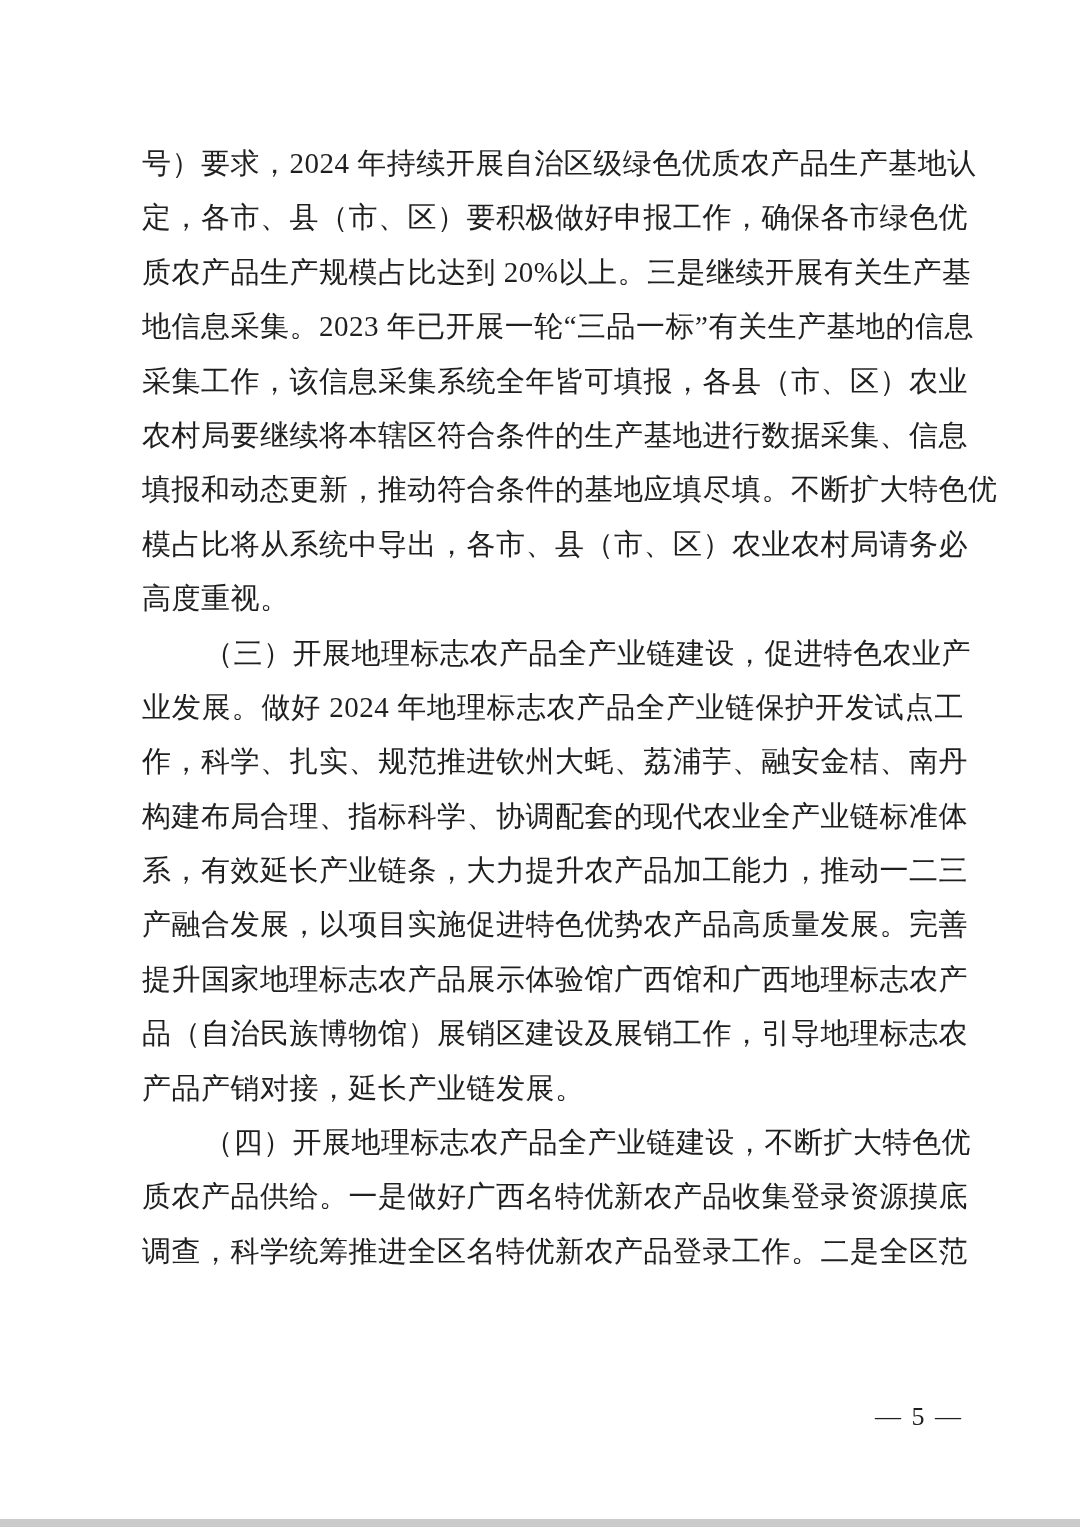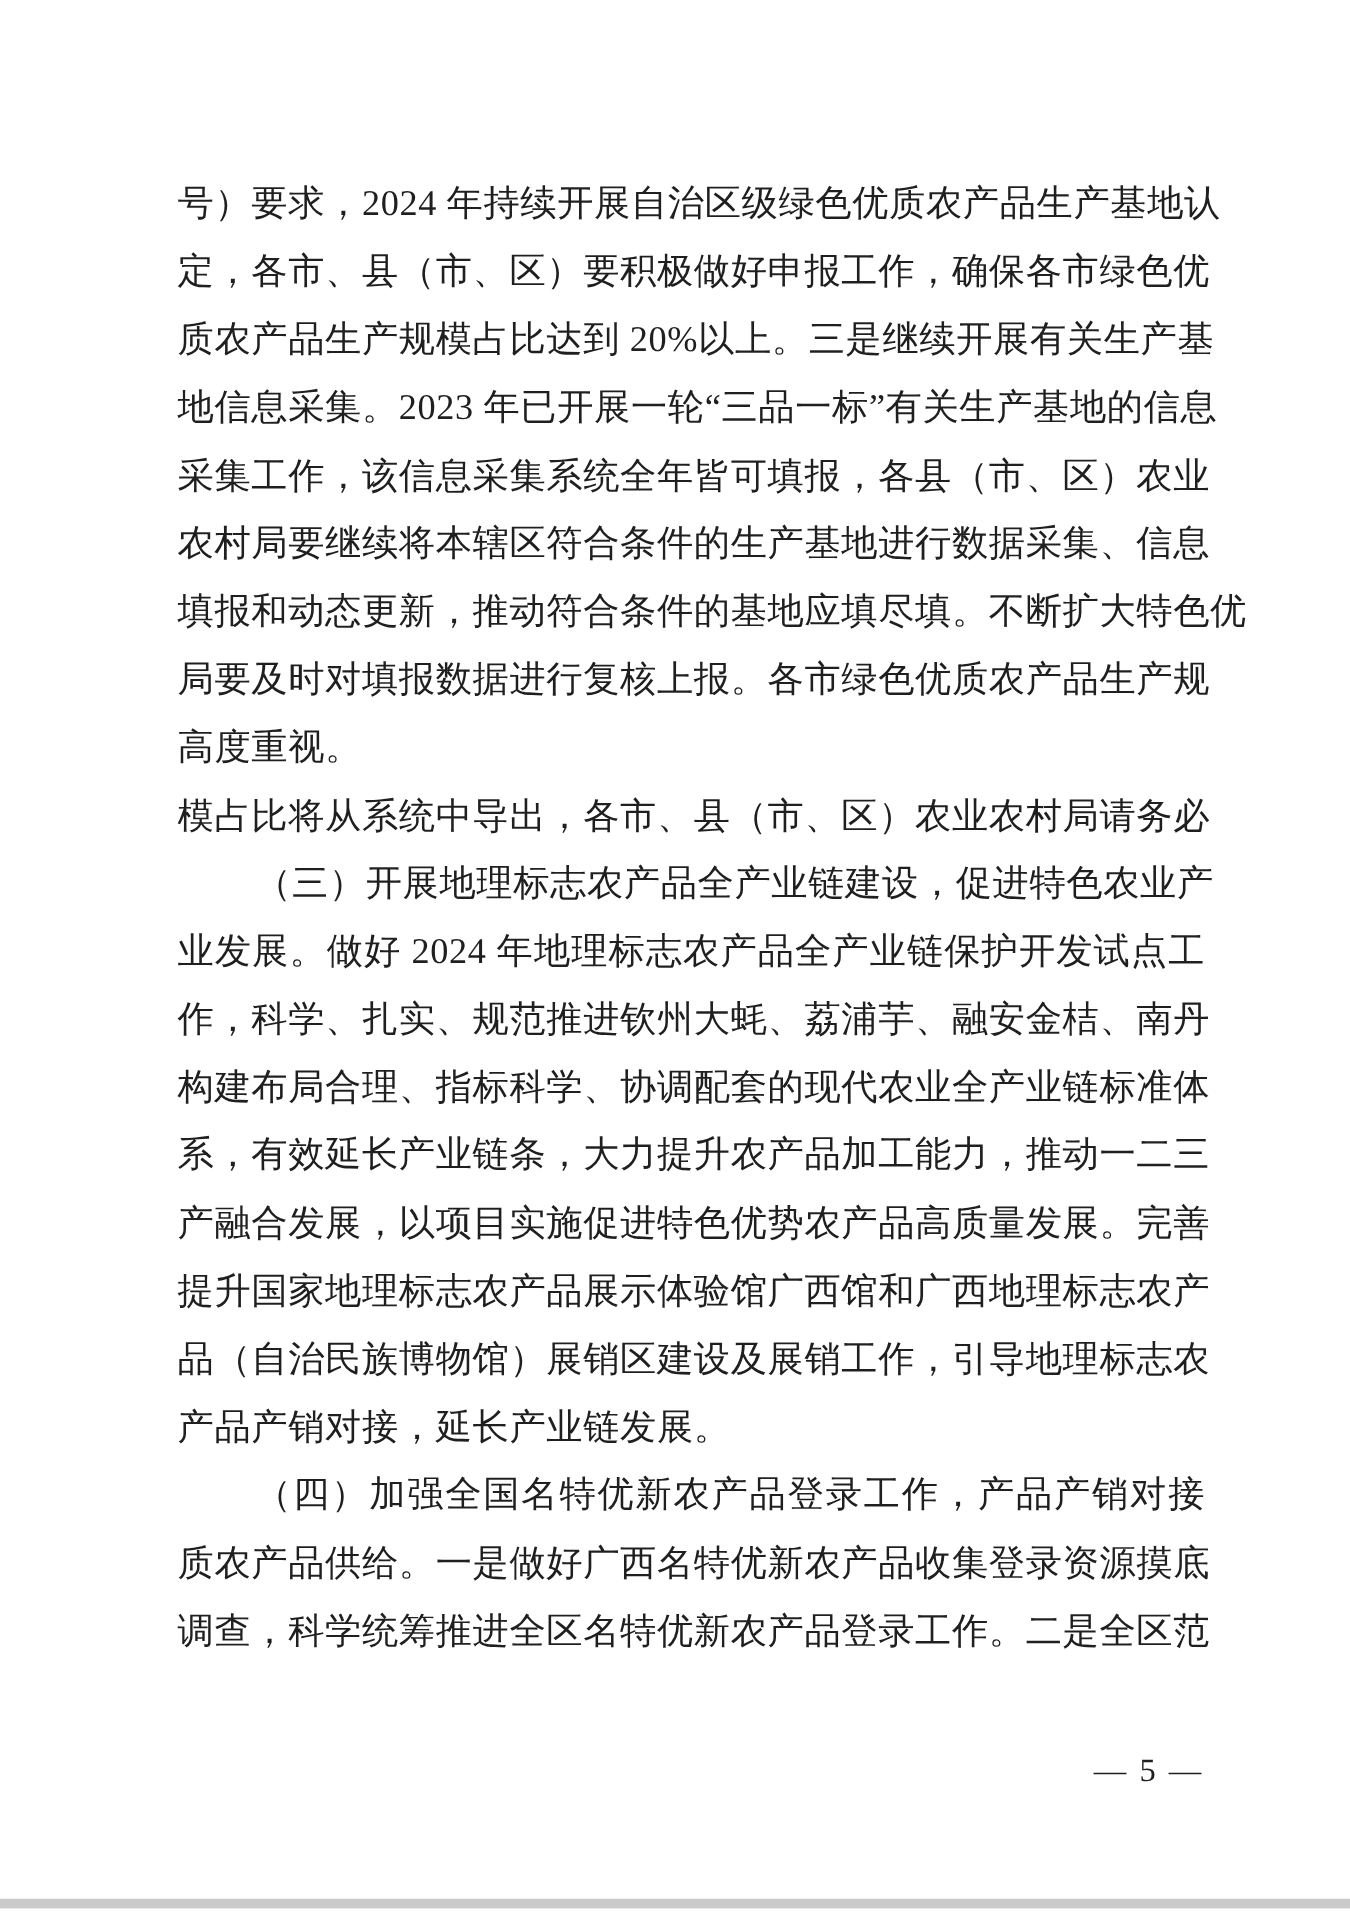--- a/index.html
+++ b/index.html
@@ -62,33 +62,32 @@
 <div class="page">
 
   <div class="textblock">
     <div class="line">号）要求，2024 年持续开展自治区级绿色优质农产品生产基地认</div>
     <div class="line">定，各市、县（市、区）要积极做好申报工作，确保各市绿色优</div>
     <div class="line">质农产品生产规模占比达到 20%以上。三是继续开展有关生产基</div>
     <div class="line">地信息采集。2023 年已开展一轮“三品一标”有关生产基地的信息</div>
     <div class="line">采集工作，该信息采集系统全年皆可填报，各县（市、区）农业</div>
     <div class="line">农村局要继续将本辖区符合条件的生产基地进行数据采集、信息</div>
     <div class="line">填报和动态更新，推动符合条件的基地应填尽填。不断扩大特色优</div>
-    <div class="line">局要及时对填报数据进行复核上报。各市绿色优质农产品生产规</div>
+    <div class="line">模占比将从系统中导出，各市、县（市、区）农业农村局请务必</div>
     <div class="line short">高度重视。</div>
-    <div class="line">模占比将从系统中导出，各市、县（市、区）农业农村局请务必</div>
     <div class="line indent">（三）开展地理标志农产品全产业链建设，促进特色农业产</div>
     <div class="line">业发展。做好 2024 年地理标志农产品全产业链保护开发试点工</div>
     <div class="line">作，科学、扎实、规范推进钦州大蚝、荔浦芋、融安金桔、南丹</div>
     <div class="line">构建布局合理、指标科学、协调配套的现代农业全产业链标准体</div>
     <div class="line">系，有效延长产业链条，大力提升农产品加工能力，推动一二三</div>
     <div class="line">产融合发展，以项目实施促进特色优势农产品高质量发展。完善</div>
     <div class="line">提升国家地理标志农产品展示体验馆广西馆和广西地理标志农产</div>
     <div class="line">品（自治民族博物馆）展销区建设及展销工作，引导地理标志农</div>
     <div class="line short">产品产销对接，延长产业链发展。</div>
-    <div class="line indent">（四）加强全国名特优新农产品登录工作，产品产销对接</div>
+    <div class="line indent">（四）开展地理标志农产品全产业链建设，不断扩大特色优</div>
     <div class="line">质农产品供给。一是做好广西名特优新农产品收集登录资源摸底</div>
     <div class="line">调查，科学统筹推进全区名特优新农产品登录工作。二是全区范</div>
   </div>
 
   <div class="footer-page-number">— 5 —</div>
 
   <div class="scan-edge"></div>
 
 </div>
 

